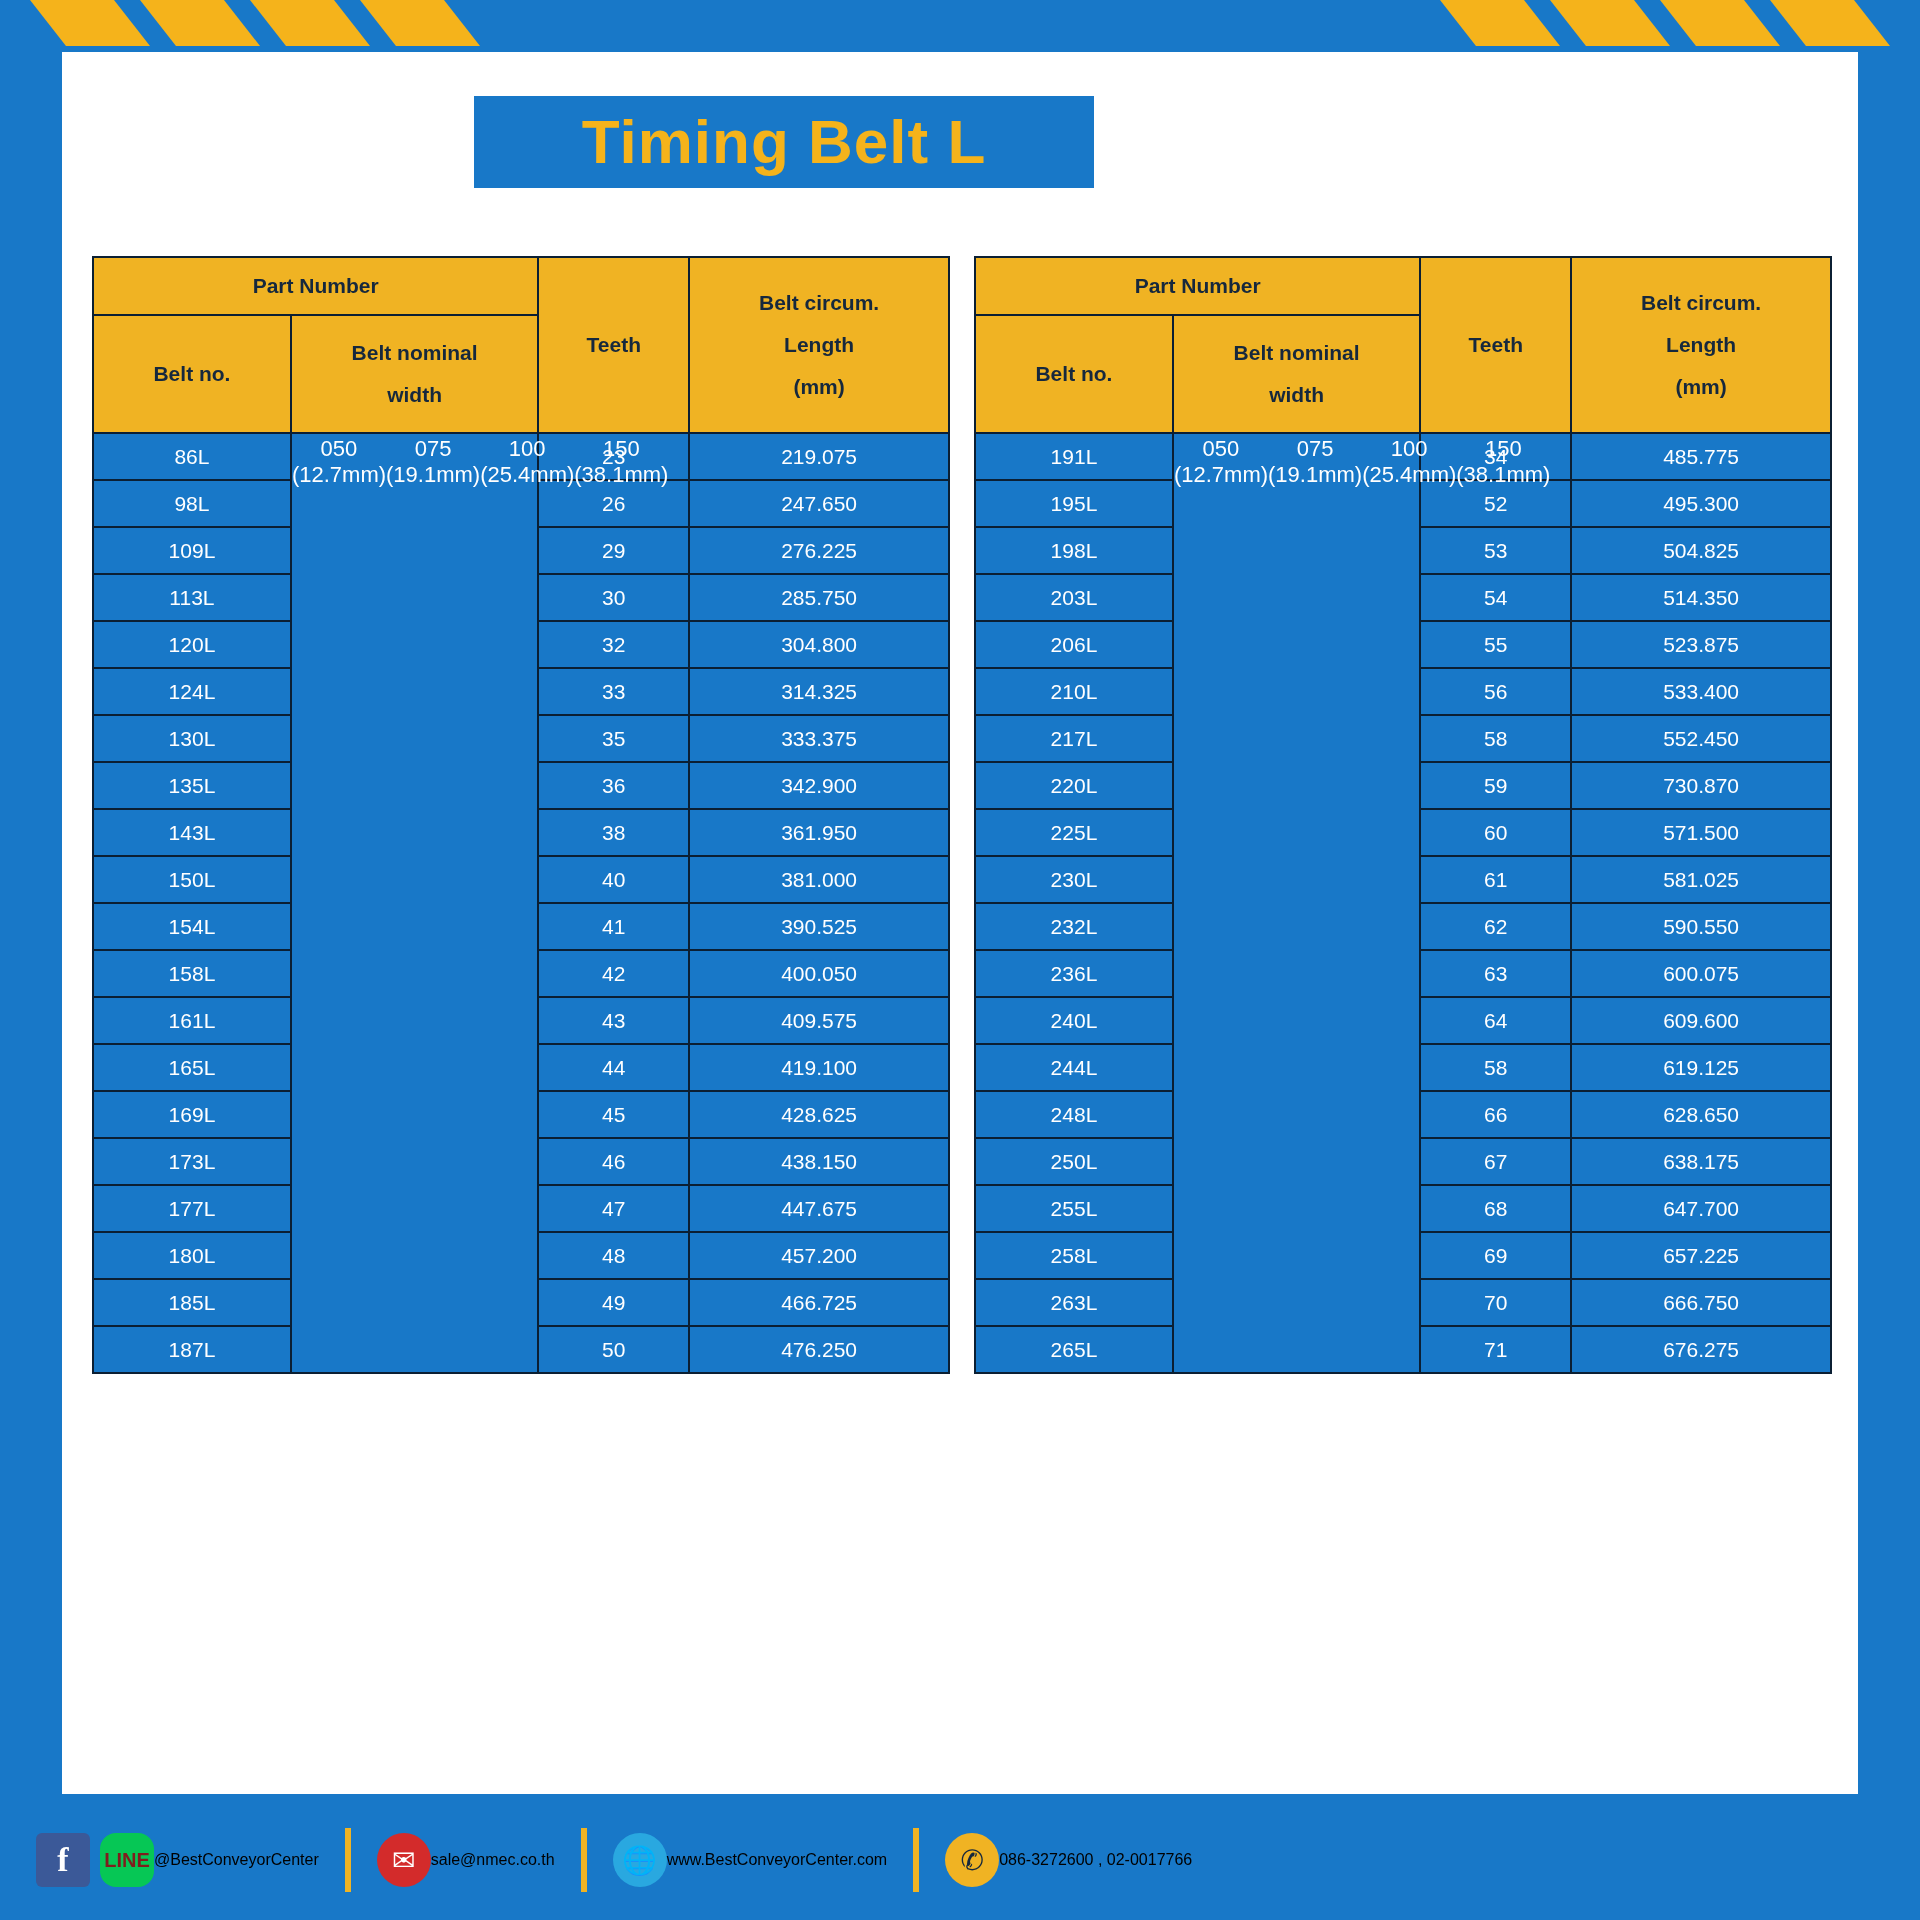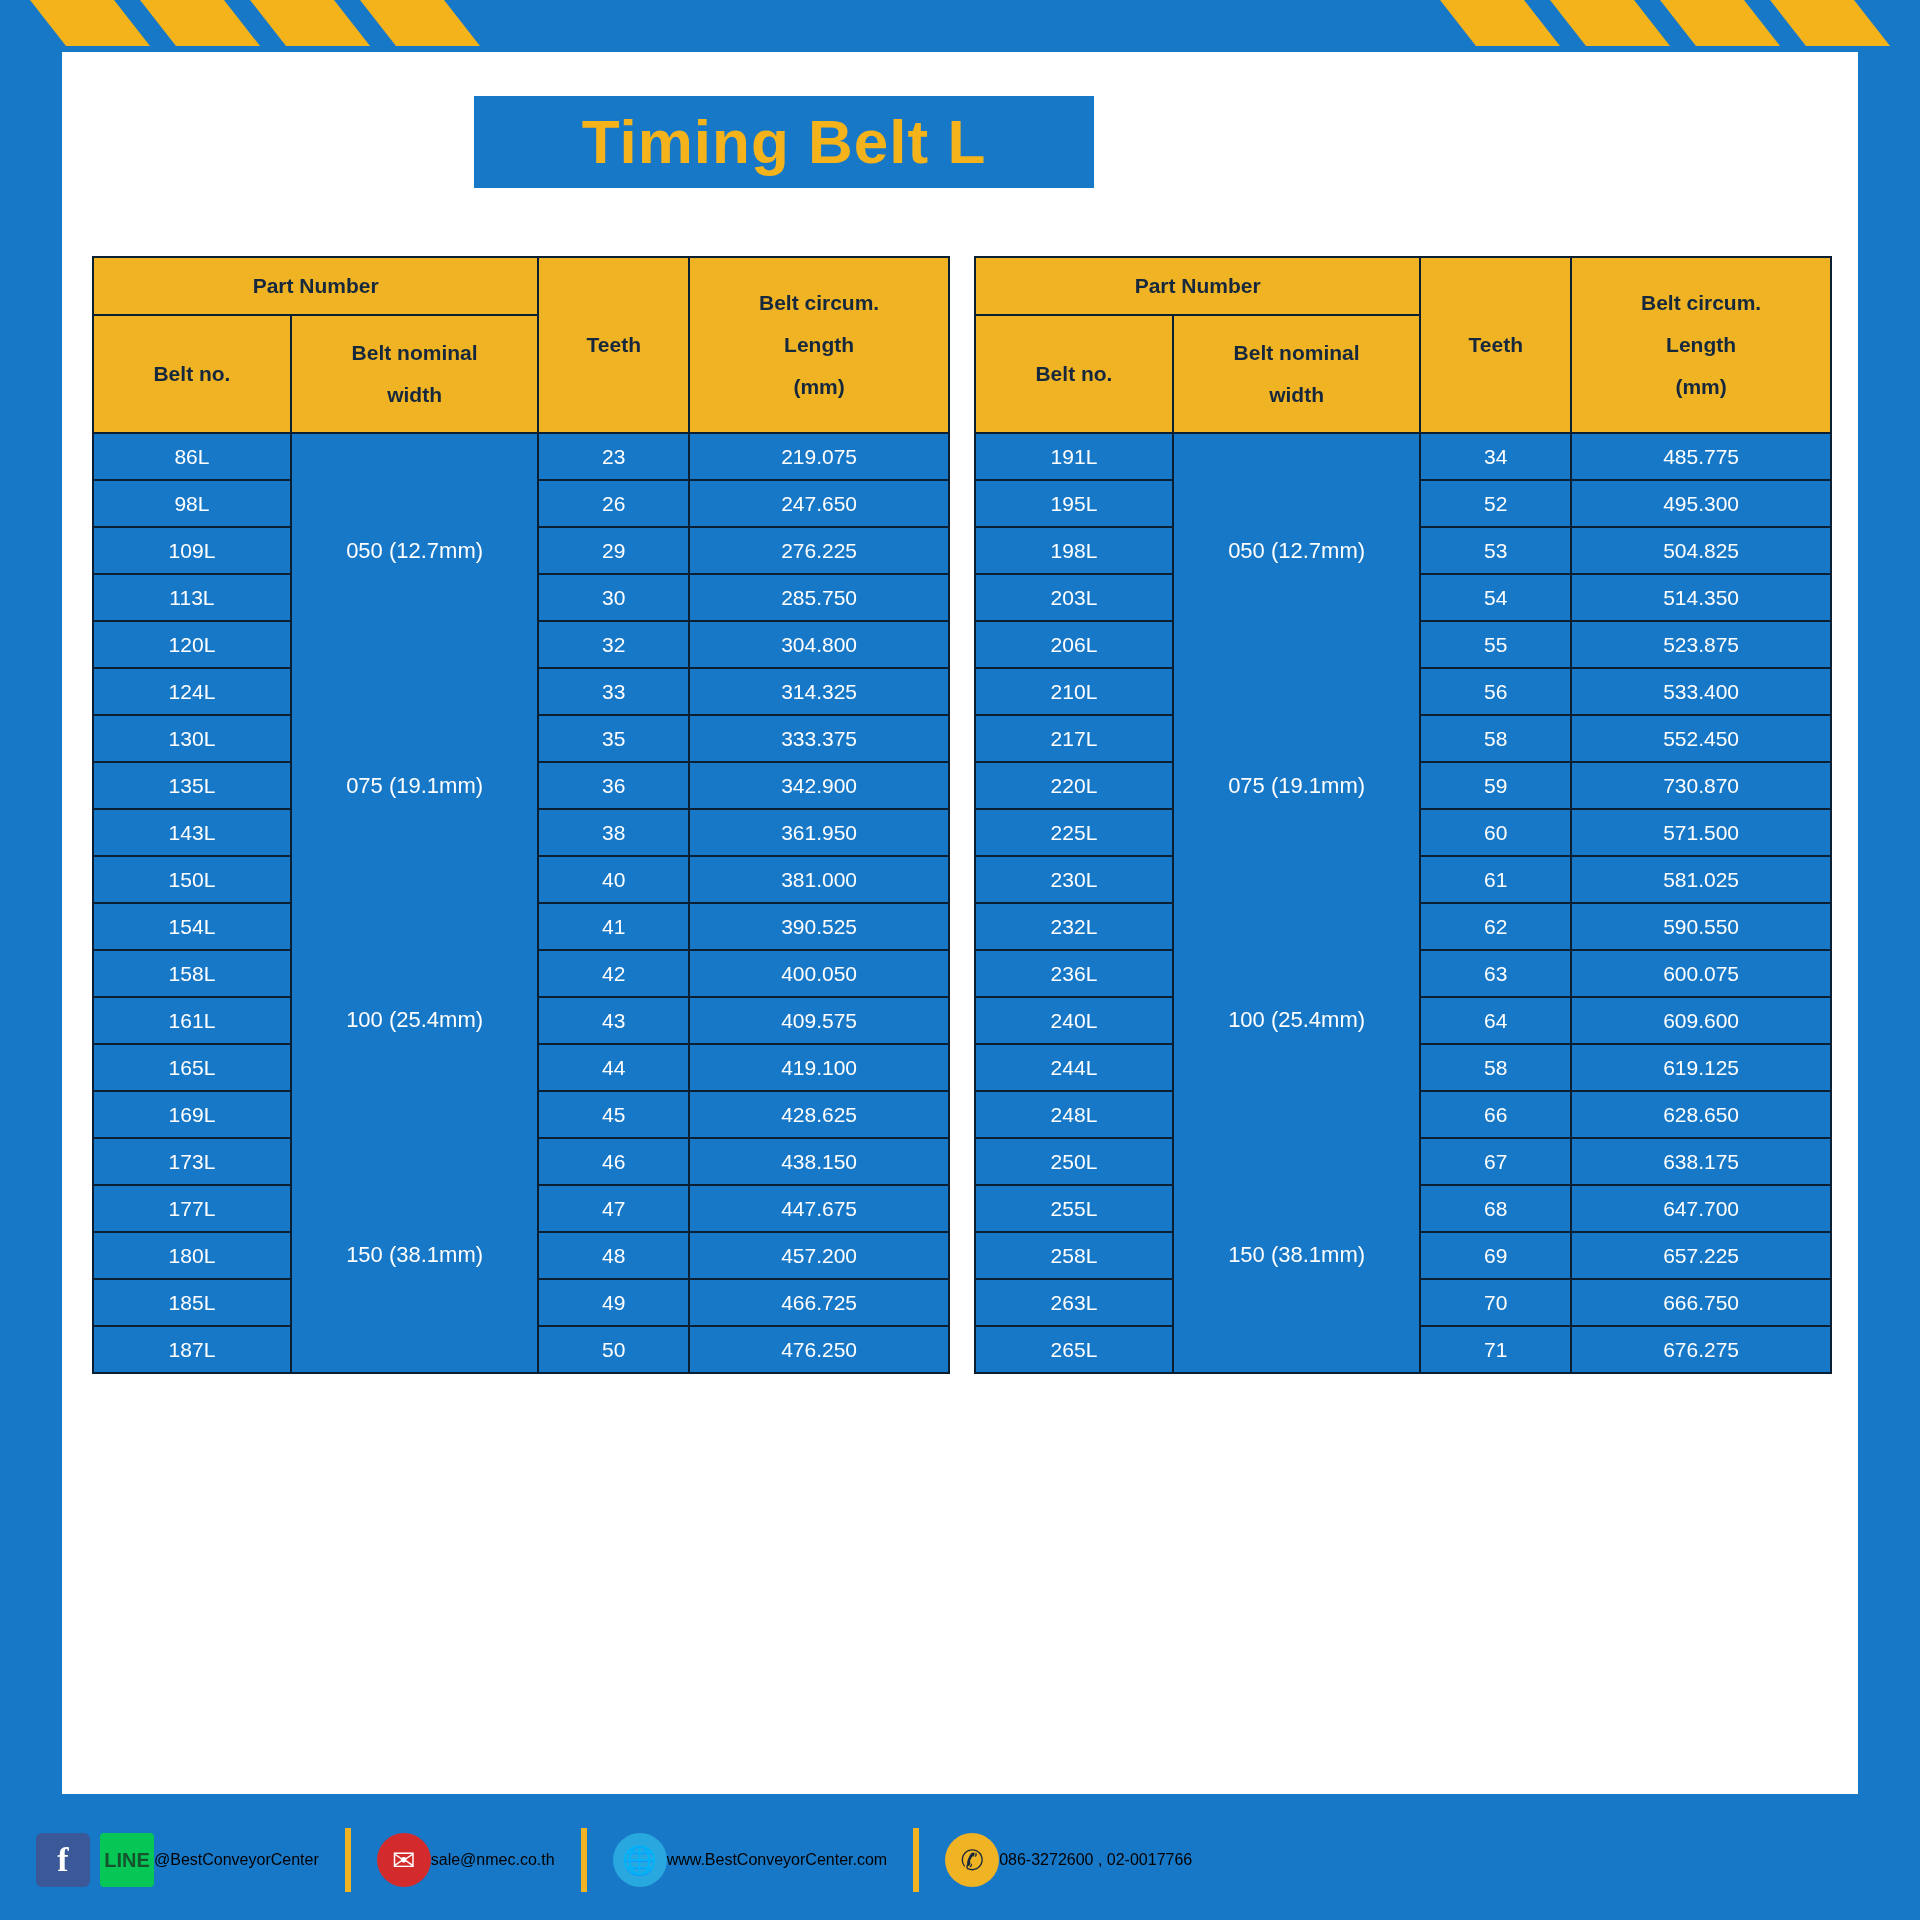--- a/index.html
+++ b/index.html
@@ -117,21 +117,20 @@
     color: #ffffff;
     background: #1878c8;
   }
   col.c-belt { width: 160px; }
   col.c-width { width: 200px; }
   col.c-teeth { width: 122px; }
   col.c-len { width: 210px; }
 
   .widthstack {
     display: flex;
-    flex-direction: column;
     justify-content: space-around;
     height: 100%;
   }
   .widthstack div { padding: 2px 0; }
 
   
   .footer {
     position: absolute;
     left: 0;
     top: 1800px;
@@ -147,21 +146,21 @@
     background: #f0b323;
     margin: 0 26px;
   }
   .icon-sq {
     width: 54px; height: 54px;
     display: flex; align-items: center; justify-content: center;
     border-radius: 6px;
     font-size: 34px; font-weight: bold;
   }
   .fb { background: #3b5998; color: #fff; font-family: "Liberation Serif", serif; }
-  .line { background: #06c755; color: #14532d; font-size: 20px; margin-left: 10px; border-radius: 4px;}
+  .line { background: #06c755; color: #7f1d1d; font-size: 20px; margin-left: 10px; border-radius: 16px;}
   .circ {
     width: 54px; height: 54px; border-radius: 50%;
     display: flex; align-items: center; justify-content: center;
     font-size: 28px;
   }
   .mail { background: #d32b2b; color: #fff; }
   .web { background: #29a8e0; color: #fff; }
   .phone { background: #f0b323; color: #16283d; }
   .fgroup { display: flex; align-items: center; }
 </style>

